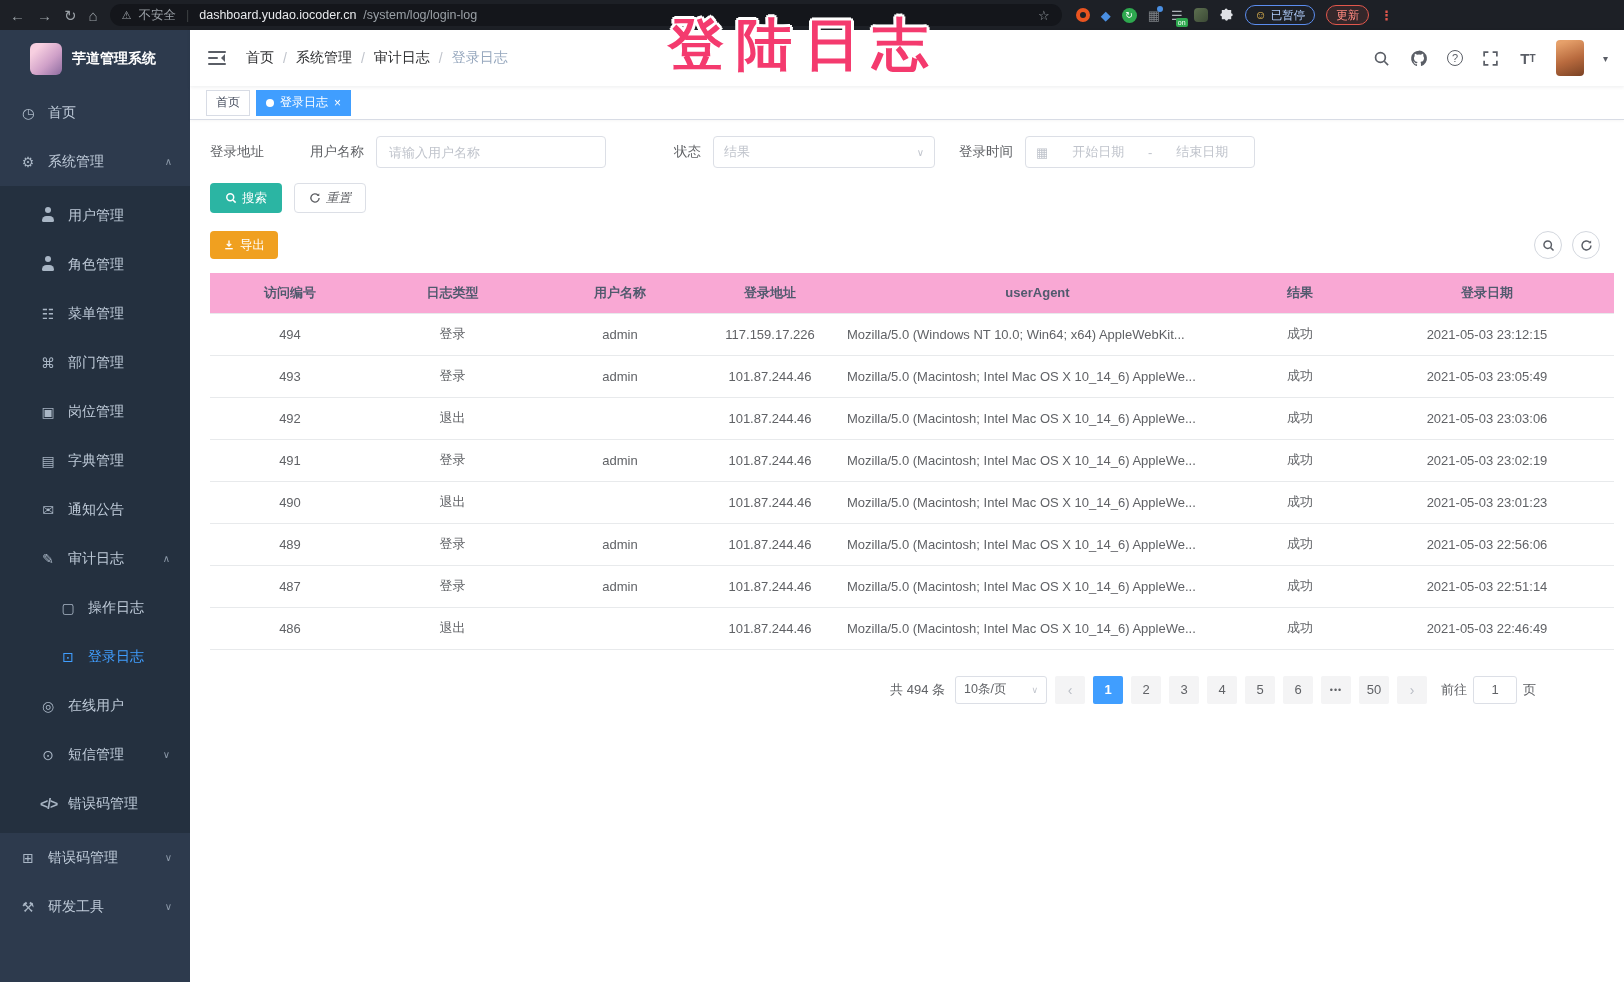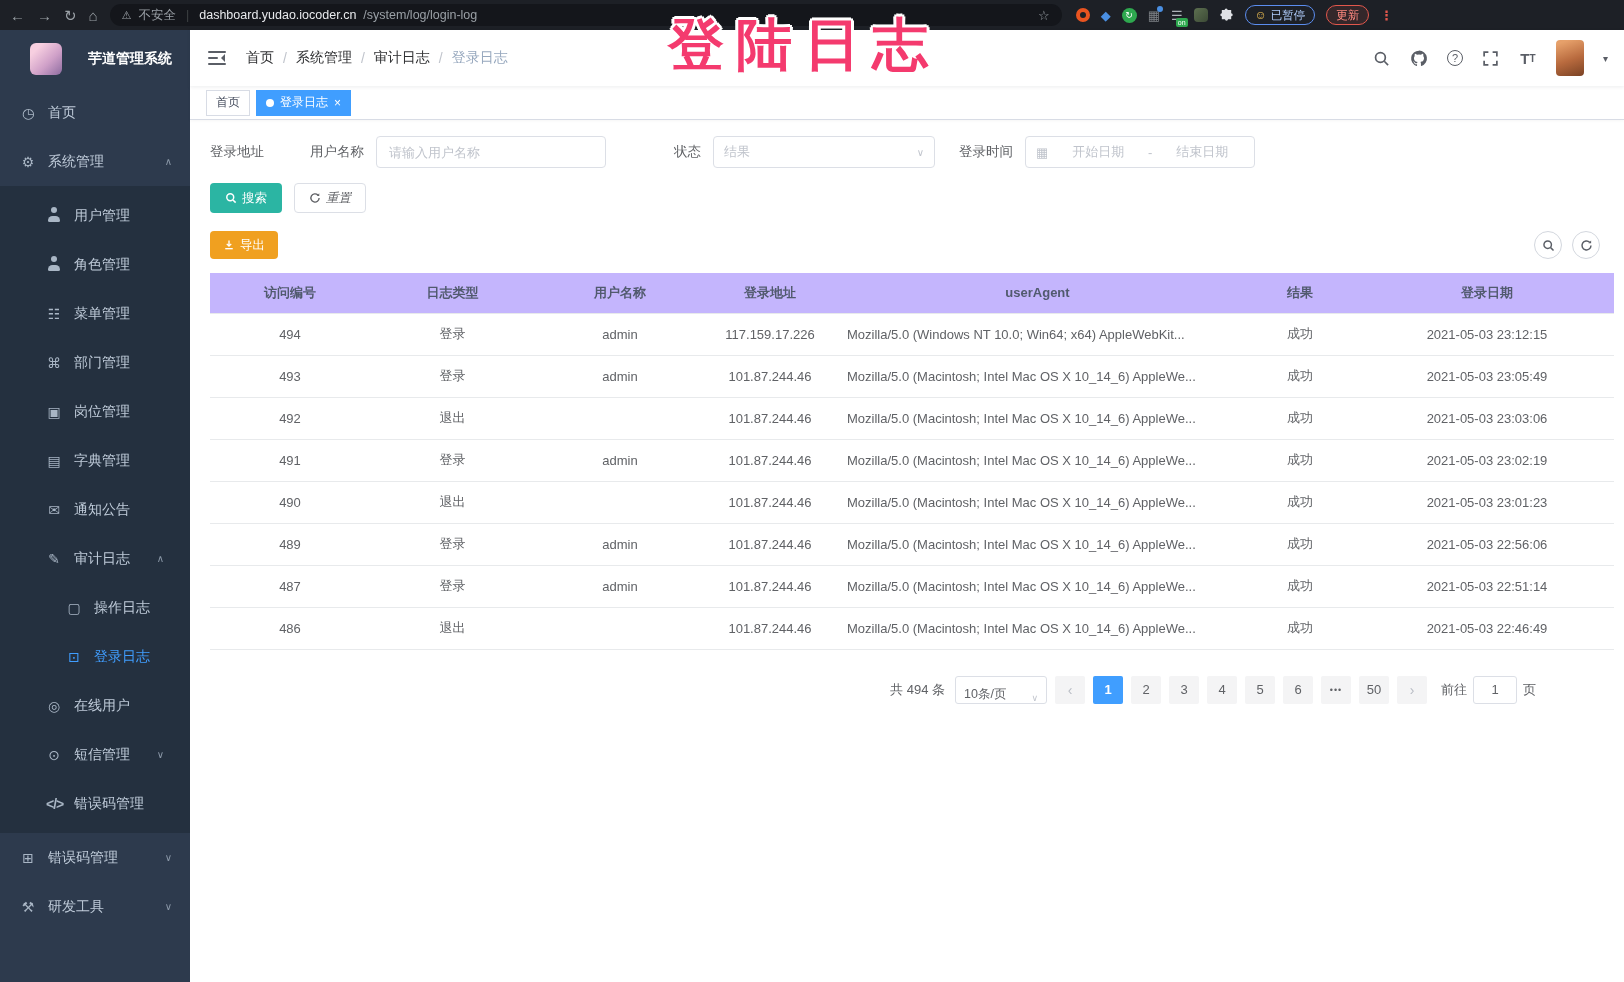--- a/index.html
+++ b/index.html
@@ -35,27 +35,27 @@
 
   
   .overlay-title { position:absolute; left:668px; top:8px; z-index:60; font-size:56px; font-weight:800; letter-spacing:12px; color:#f43a6e;
     text-shadow:-2px -2px 0 #fff,2px -2px 0 #fff,-2px 2px 0 #fff,2px 2px 0 #fff,0 -3px 0 #fff,0 3px 0 #fff,-3px 0 0 #fff,3px 0 0 #fff; }
 
   
   .app { display:flex; height:952px; }
 
   
   .sidebar { width:190px; background:#2d3a4d; color:#bfcbd9; flex-shrink:0; overflow:hidden; }
-  .logo-row { height:58px; display:flex; align-items:center; gap:26px; padding:0 0 0 30px; }
+  .logo-row { height:58px; display:flex; align-items:center; gap:10px; padding:0 0 0 30px; }
   .logo-av { width:32px; height:32px; border-radius:6px; background:linear-gradient(135deg,#f7cfe0 20%,#cfa0c8 60%,#8d6ca0); flex-shrink:0; }
   .logo-tt { color:#fff; font-size:14px; font-weight:700; white-space:nowrap; }
   .s-item { height:49px; display:flex; align-items:center; gap:12px; padding-left:20px; font-size:14px; cursor:pointer; position:relative; white-space:nowrap; }
   .s-item .s-ic { width:16px; text-align:center; font-size:14px; color:#a9b6c5; flex-shrink:0; }
   .s-item .s-arr { position:absolute; right:18px; font-size:10px; color:#8b98a8; }
-  .submenu { background:#24303f; padding:5px 8px; }
+  .submenu { background:#24303f; padding:5px 2px; }
   .s-item.lvl2 { padding-left:38px; }
   .s-item.lvl3 { padding-left:58px; }
   .s-item.active, .s-item.active .s-ic { color:#409eff; }
   .ic-person { display:inline-block; width:16px; height:15px; position:relative; }
   .ic-person::before { content:""; position:absolute; top:0; left:5px; width:6px; height:6px; border-radius:50%; background:currentColor; }
   .ic-person::after { content:""; position:absolute; bottom:0; left:2px; width:12px; height:6px; border-radius:6px 6px 2px 2px; background:currentColor; }
   .ic-code { font-size:9px; font-weight:700; letter-spacing:-1px; }
 
   
   .main { flex:1; display:flex; flex-direction:column; min-width:0; background:#fff; }
@@ -96,28 +96,28 @@
   .btn { height:30px; border-radius:4px; font-size:12.5px; display:inline-flex; align-items:center; gap:5px; padding:0 14px; cursor:pointer; border:1px solid transparent; }
   .btn-search { background:#2BB5A3; color:#fff; }
   .btn-reset { background:#fff; border-color:#dcdfe6; color:#606266;font-style:italic; }
   .toolbar-row { margin-top:18px; display:flex; align-items:center; }
   .btn-export { height:28px; background:#F0A020; color:#fff; padding:0 12px; font-size:12.5px; }
   .round-btns { margin-left:auto; display:flex; gap:10px; margin-right:14px; }
   .rbtn { width:28px; height:28px; border-radius:50%; border:1px solid #d3d7de; background:#fff; color:#5a5e66; display:flex; align-items:center; justify-content:center; cursor:pointer; }
 
   
   table.log { margin-top:14px; width:100%; border-collapse:collapse; table-layout:fixed; font-size:13px; color:#606266; }
-  table.log th { height:40px; background:#c4b5fd; color:#515a6e; font-weight:600; font-size:13px; border-bottom:1px solid #e8eaec; }
+  table.log th { height:40px; background:#f9a8d4; color:#515a6e; font-weight:600; font-size:13px; border-bottom:1px solid #e8eaec; }
   table.log td { height:42px; text-align:center; border-bottom:1px solid #e8eaec; overflow:hidden; white-space:nowrap; text-overflow:ellipsis; }
   table.log td.ua { text-align:left; padding-left:12px; }
 
   
   .pager { margin-top:26px; display:flex; align-items:center; justify-content:flex-end; padding-right:78px; font-size:13px; color:#606266; gap:8px; }
   .pg-total { margin-right:2px; }
-  .pg-size { width:92px; height:28px; border:1px solid #dcdfe6; border-radius:3px; display:flex; align-items:flex-end; justify-content:space-between; padding:0 8px; color:#606266; font-size:12.5px; }
+  .pg-size { width:92px; height:28px; border:1px solid #dcdfe6; border-radius:3px; display:flex; align-items:center; justify-content:space-between; padding:0 8px; color:#606266; font-size:12.5px; }
   .pg-size .chev { color:#c0c4cc; font-size:9px; }
   .pg-btn { min-width:30px; height:28px; background:#f4f4f5; border-radius:2px; display:flex; align-items:center; justify-content:center; font-size:13px; color:#606266; cursor:pointer; padding:0 4px; }
   .pg-btn.active { background:#409eff; color:#fff; font-weight:700; }
   .pg-btn.nav { color:#b8bcc4; font-size:14px; }
   .pg-btn.more { letter-spacing:1px; font-size:9px; color:#606266; }
   .pg-goto { display:flex; align-items:center; gap:6px; margin-left:6px; }
   .pg-goto input { width:44px; height:28px; border:1px solid #dcdfe6; border-radius:3px; text-align:center; font-size:13px; color:#606266; outline:none; }
 
   svg.i { display:block; }
 </style>

